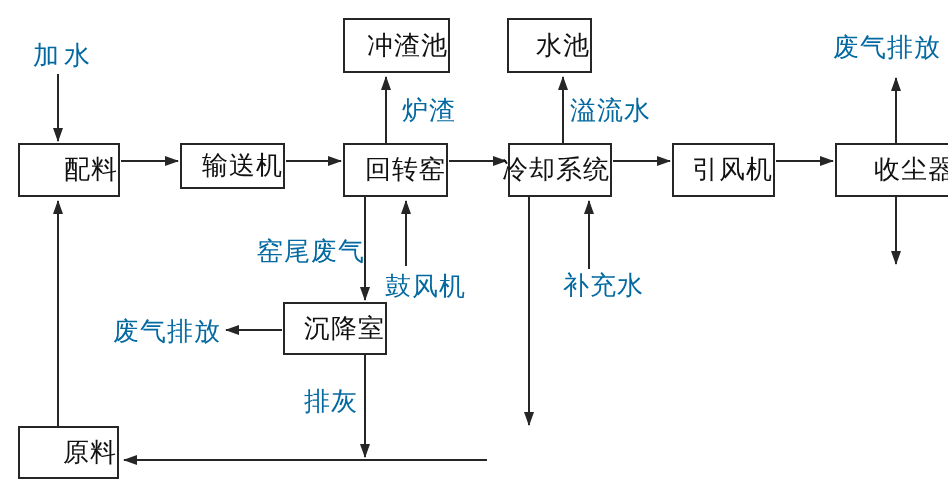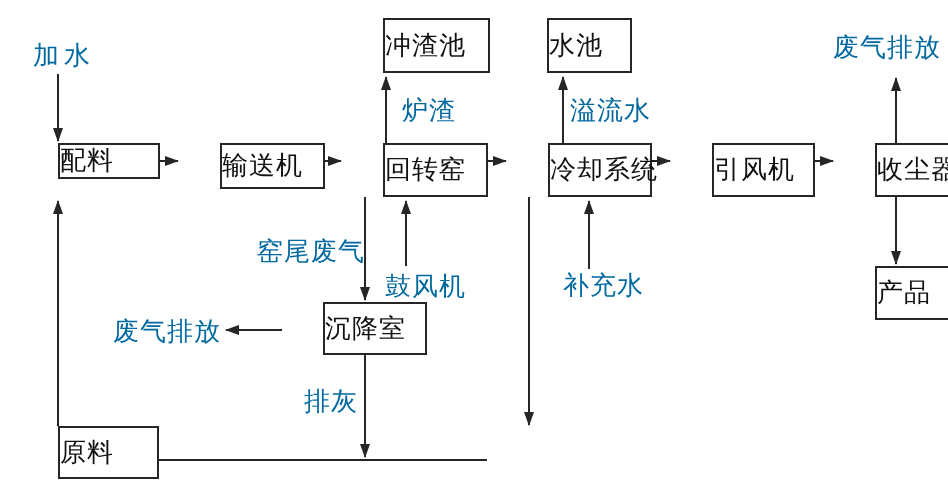--- a/index.html
+++ b/index.html
@@ -14,24 +14,23 @@
     height: 501px;
     background: #ffffff;
     overflow: hidden;
   }
   .box {
     position: absolute;
     border: 2px solid #262626;
     background: #ffffff;
     display: flex;
     align-items: center;
-    justify-content: flex-start;
+    justify-content: flex-end;
     box-sizing: border-box;
     z-index: 2;
-    margin-left: 40px;
   }
   .box span {
     font-size: 26px;
     color: #111111;
     letter-spacing: 1px;
     white-space: nowrap;
     line-height: 1;
   }
   .lbl {
     position: absolute;
@@ -96,21 +95,21 @@
 
     <line x1="589" y1="269" x2="589" y2="201" marker-end="url(#arw)"></line>
 
     <line x1="282" y1="330" x2="226" y2="330" marker-end="url(#arw)"></line>
 
     <line x1="365" y1="355" x2="365" y2="457" marker-end="url(#arw)"></line>
 
     <line x1="487" y1="460" x2="124" y2="460" marker-end="url(#arw)"></line>
   </svg>
 
-  <div class="box" style="left:18px;top:143px;width:102px;height:36px">
+  <div class="box" style="left:18px;top:143px;width:102px;height:54px">
     <span>配料</span>
   </div>
   <div class="box" style="left:180px;top:143px;width:105px;height:46px">
     <span>输送机</span>
   </div>
   <div class="box" style="left:343px;top:143px;width:105px;height:54px">
     <span>回转窑</span>
   </div>
   <div class="box" style="left:508px;top:143px;width:104px;height:54px">
     <span>冷却系统</span>
@@ -122,23 +121,20 @@
     <span>收尘器</span>
   </div>
 
   <div class="box" style="left:343px;top:18px;width:107px;height:55px">
     <span>冲渣池</span>
   </div>
   <div class="box" style="left:507px;top:18px;width:85px;height:55px">
     <span>水池</span>
   </div>
 
-  <div class="box" style="left:835px;top:266px;width:103px;height:54px">
-    <span>产品</span>
-  </div>
 
   <div class="box" style="left:283px;top:302px;width:104px;height:53px">
     <span>沉降室</span>
   </div>
   <div class="box" style="left:18px;top:426px;width:101px;height:53px">
     <span>原料</span>
   </div>
 
   <span class="lbl spread" style="left:33px;top:42px">加水</span>
   <span class="lbl" style="left:402px;top:97px">炉渣</span>

